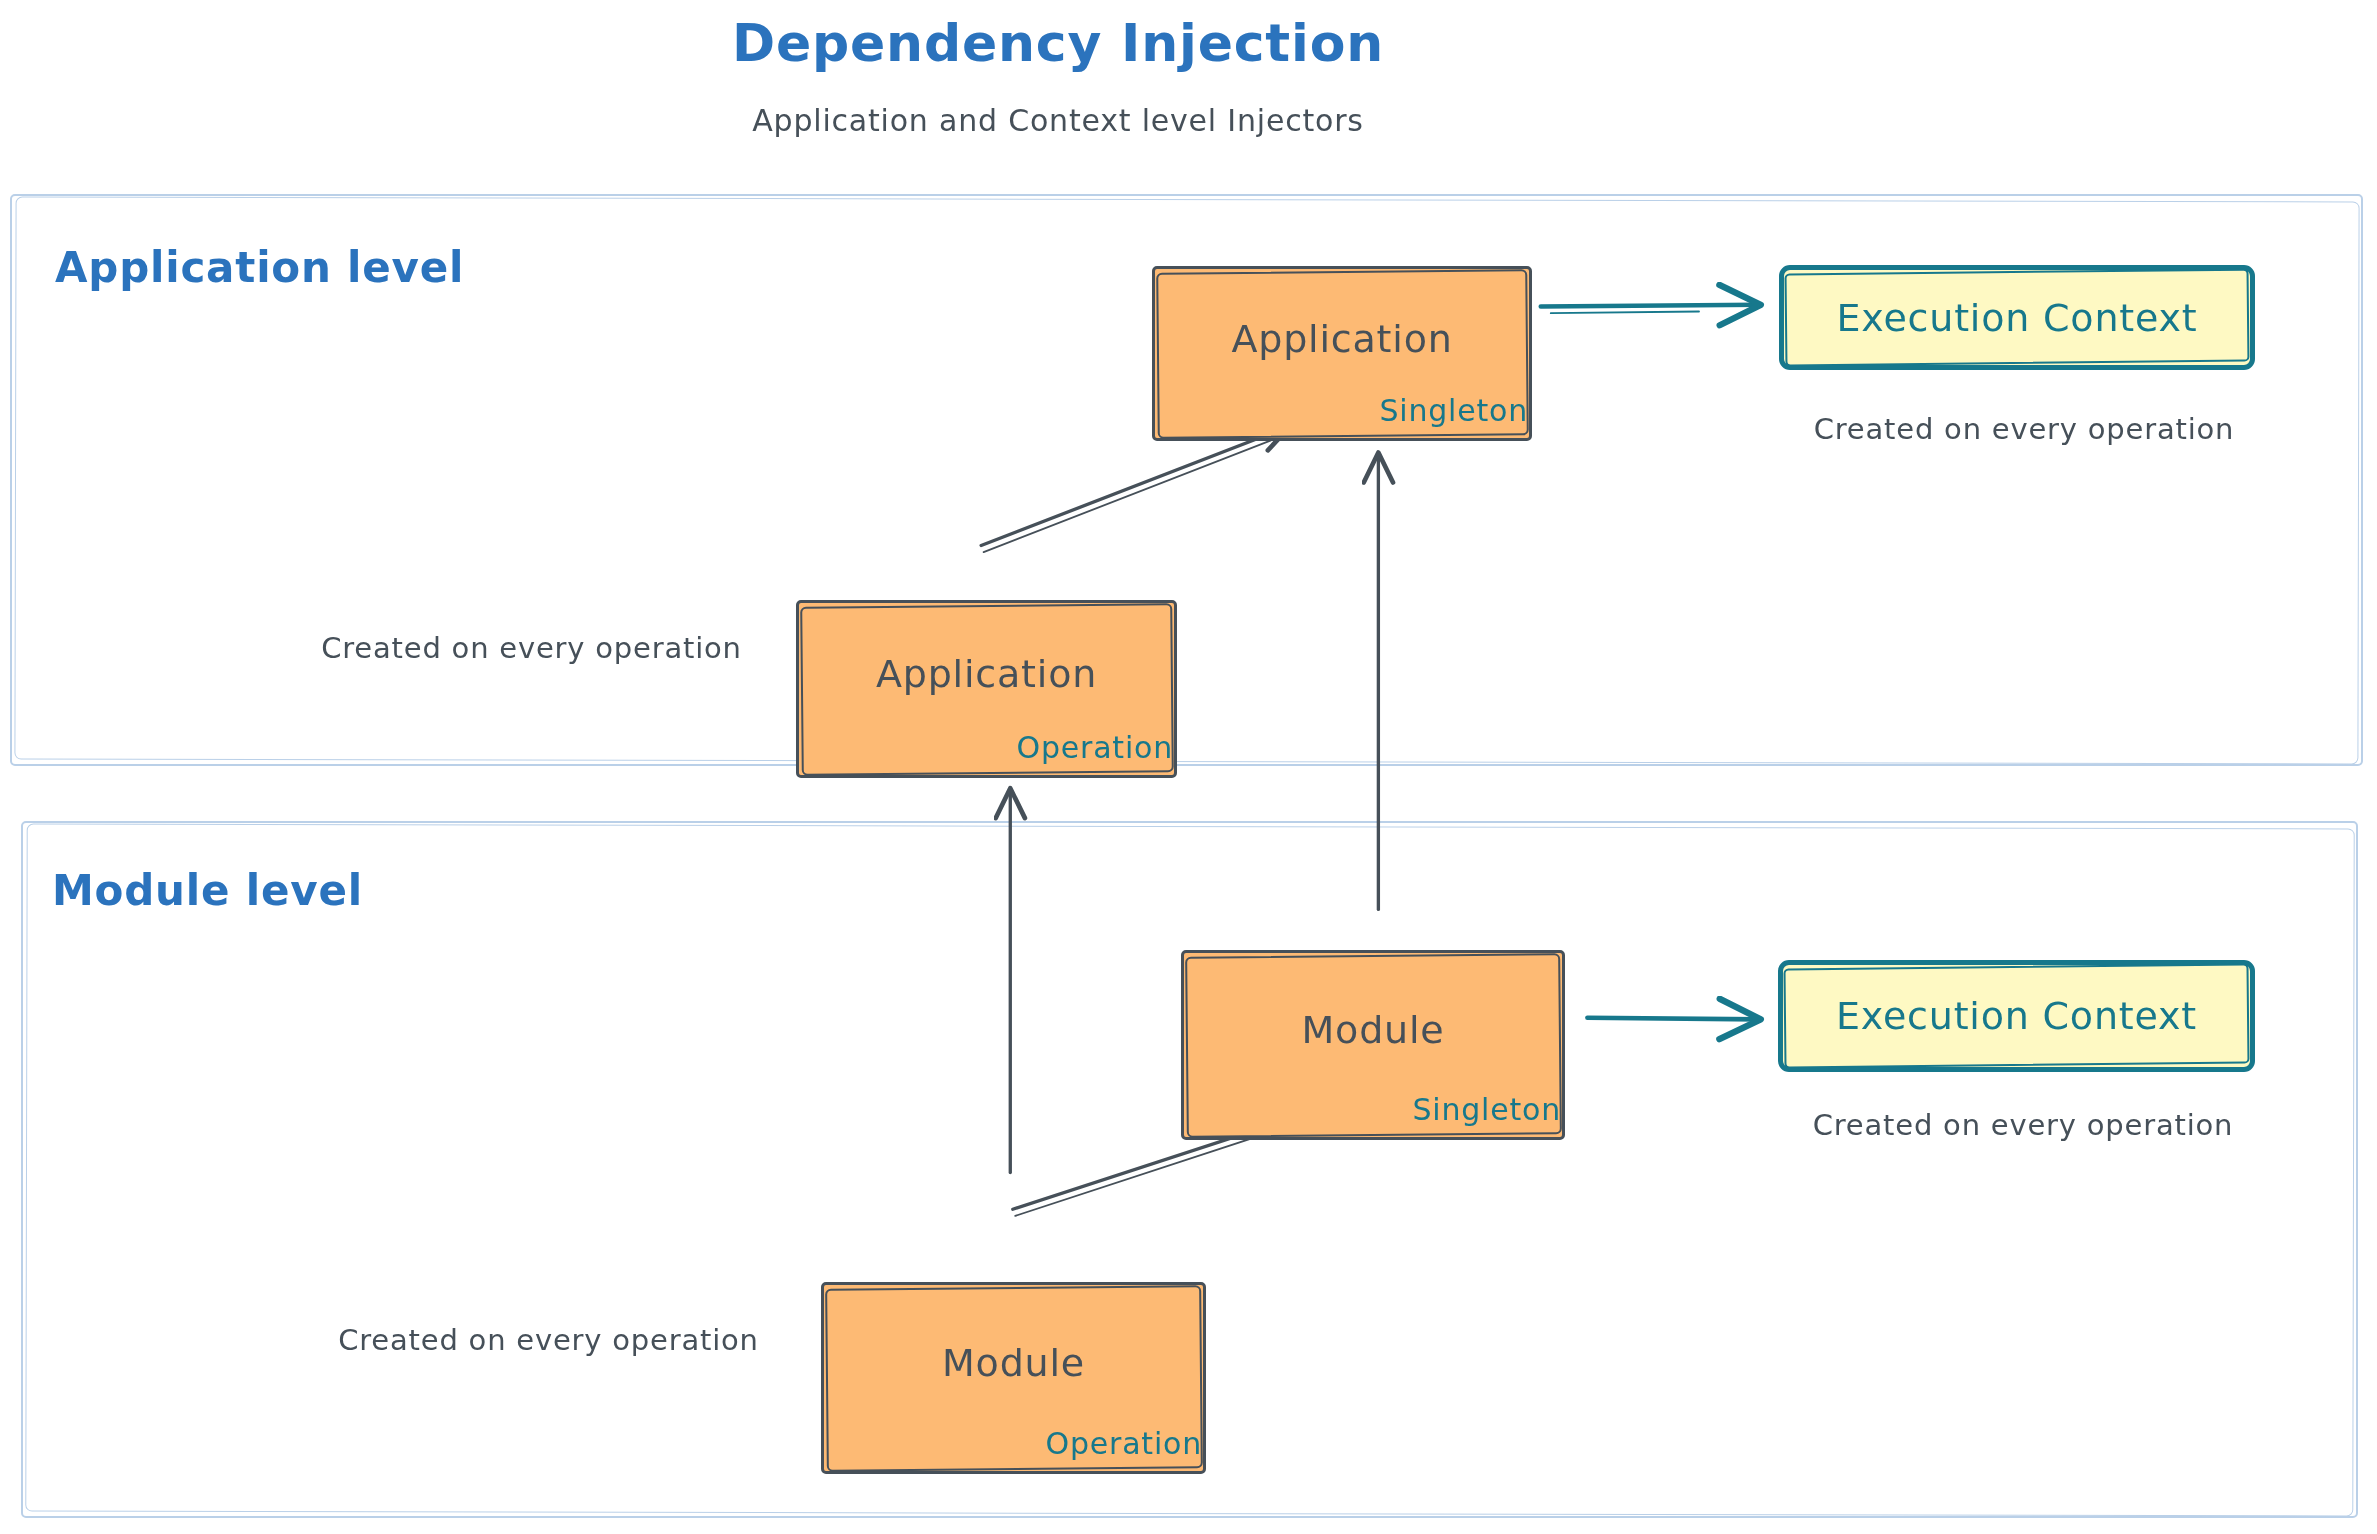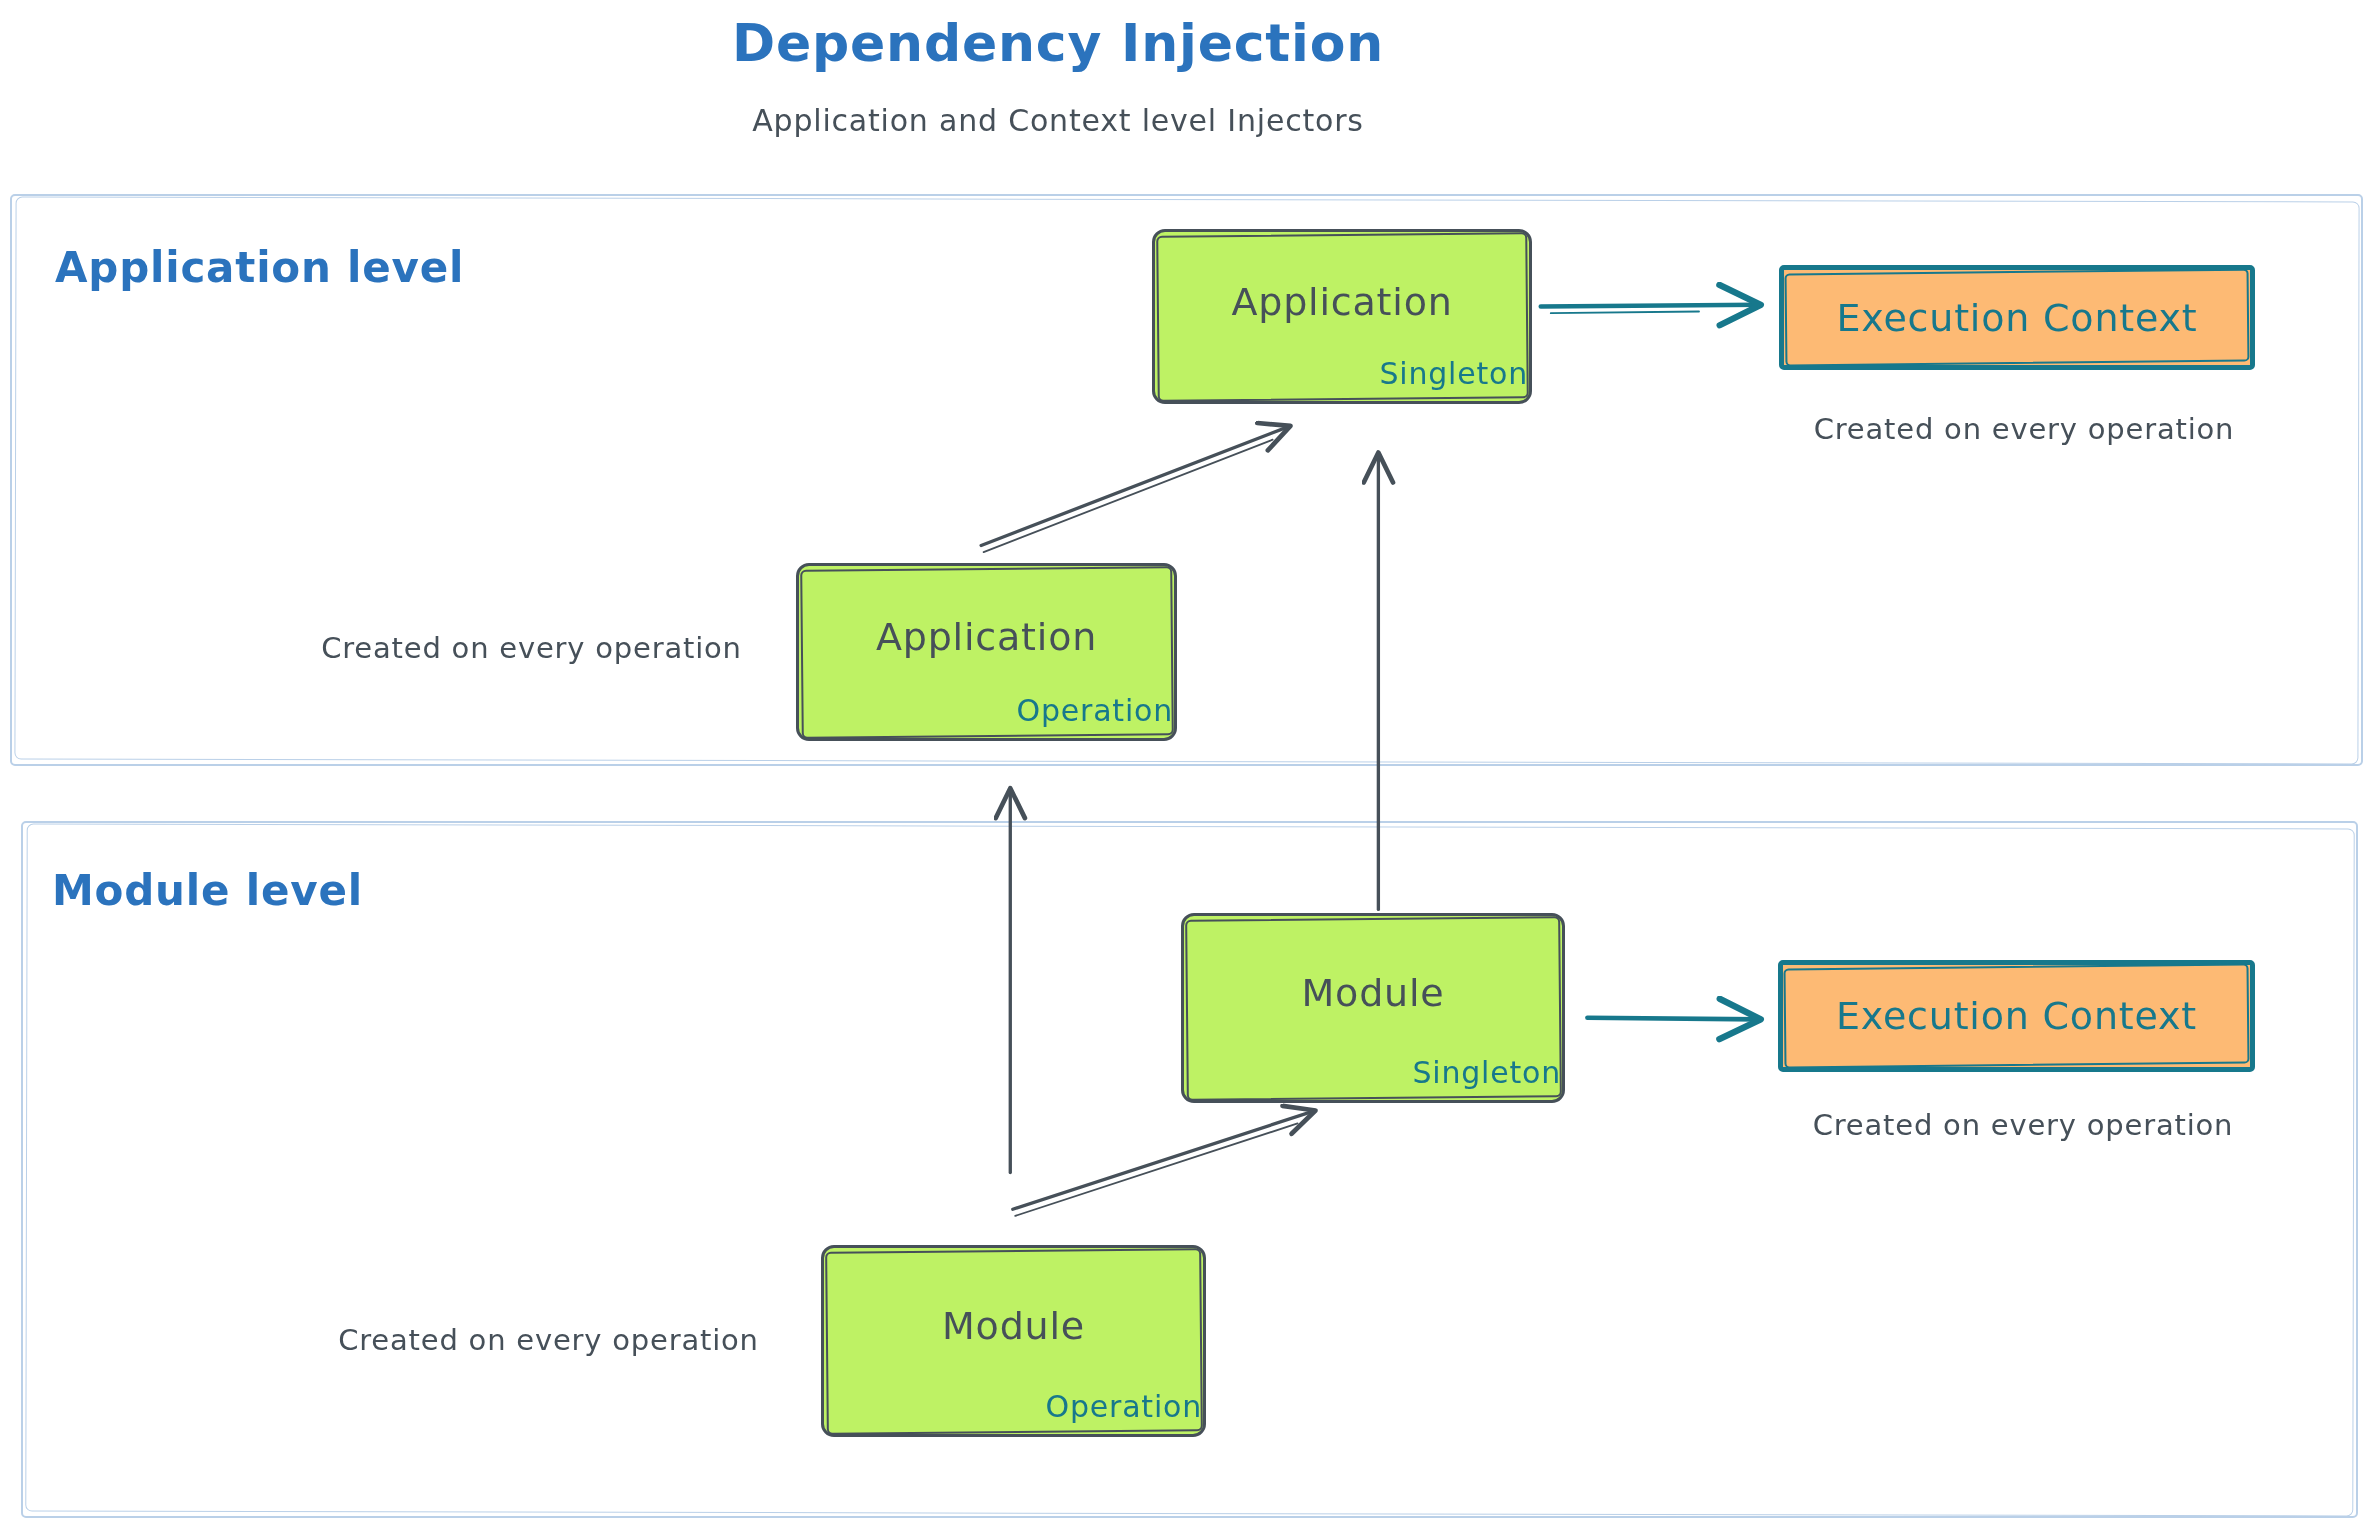--- a/index.html
+++ b/index.html
@@ -22,34 +22,34 @@
   .level{position:absolute;border:2.5px solid var(--frame);border-radius:5px;background:transparent;}
   .level::after{content:"";position:absolute;inset:2.5px;border:1.2px solid var(--frame);
          border-radius:6.7px;transform:rotate(.12deg);pointer-events:none;}
   .level-app{left:10px;top:194px;width:2353px;height:572px;}
   .level-mod{left:21px;top:821px;width:2337px;height:697px;}
   .level-label{position:absolute;font-size:42px;font-weight:bold;color:var(--blue);letter-spacing:0.8px;}
   .label-app{left:55px;top:243px;}
   .label-mod{left:52px;top:866px;}
 
   
-  .sketch-box{position:absolute;border:3.3px solid var(--slate);border-radius:13px;background:#bef264;}
+  .sketch-box{position:absolute;border:3.3px solid var(--slate);border-radius:5px;background:#fdba74;margin-top:37px;}
   .sketch-box::after{content:"";position:absolute;inset:1.7px;border:2.1px solid var(--slate);
          border-radius:5.8px;transform:rotate(-.55deg);pointer-events:none;}
   .box-title{position:absolute;inset:0 0 30px 0;display:flex;align-items:center;justify-content:center;
          font-size:38px;color:var(--slate);letter-spacing:0.8px;}
   .box-scope{position:absolute;right:1px;bottom:10px;font-size:30px;color:var(--teal);letter-spacing:0.8px;}
 
   .app-singleton{left:1152px;top:229px;width:380px;height:175px;}
   .app-operation{left:796px;top:563px;width:381px;height:178px;}
   .mod-singleton{left:1181px;top:913px;width:384px;height:190px;}
   .mod-operation{left:821px;top:1245px;width:385px;height:192px;}
 
   
-  .exec-box{position:absolute;border:5px solid var(--teal);border-radius:5px;background:#fdba74;
+  .exec-box{position:absolute;border:5px solid var(--teal);border-radius:11px;background:#fef9c3;
          display:flex;align-items:center;justify-content:center;}
   .exec-box::after{content:"";position:absolute;inset:0.8px;border:2.5px solid var(--teal);
          border-radius:5px;transform:rotate(-.6deg);pointer-events:none;}
   .exec-label{font-size:38px;color:var(--teal);letter-spacing:0.8px;white-space:nowrap;}
   .exec-top{left:1779px;top:265px;width:476px;height:105px;}
   .exec-bottom{left:1778px;top:960px;width:477px;height:112px;}
 
   
   .caption{position:absolute;font-size:29px;color:var(--slate);text-align:center;letter-spacing:0.8px;}
   .cap-exec-top{left:1774px;top:412px;width:500px;}

